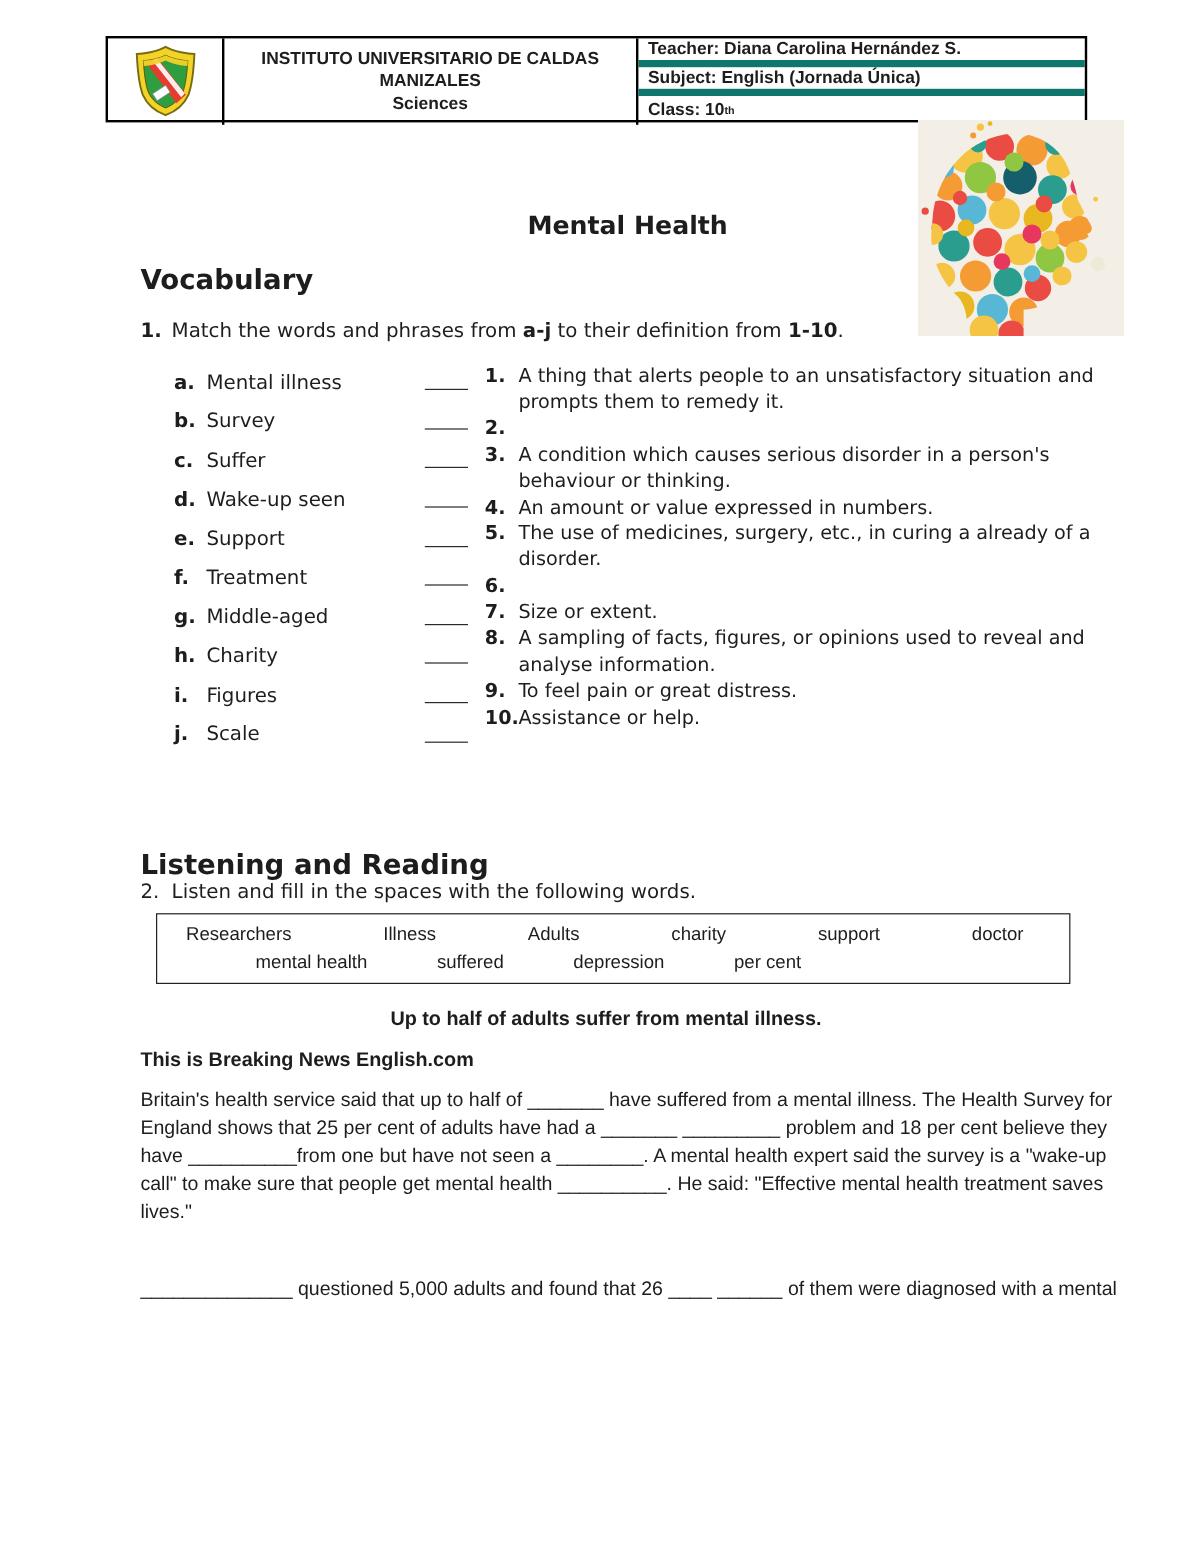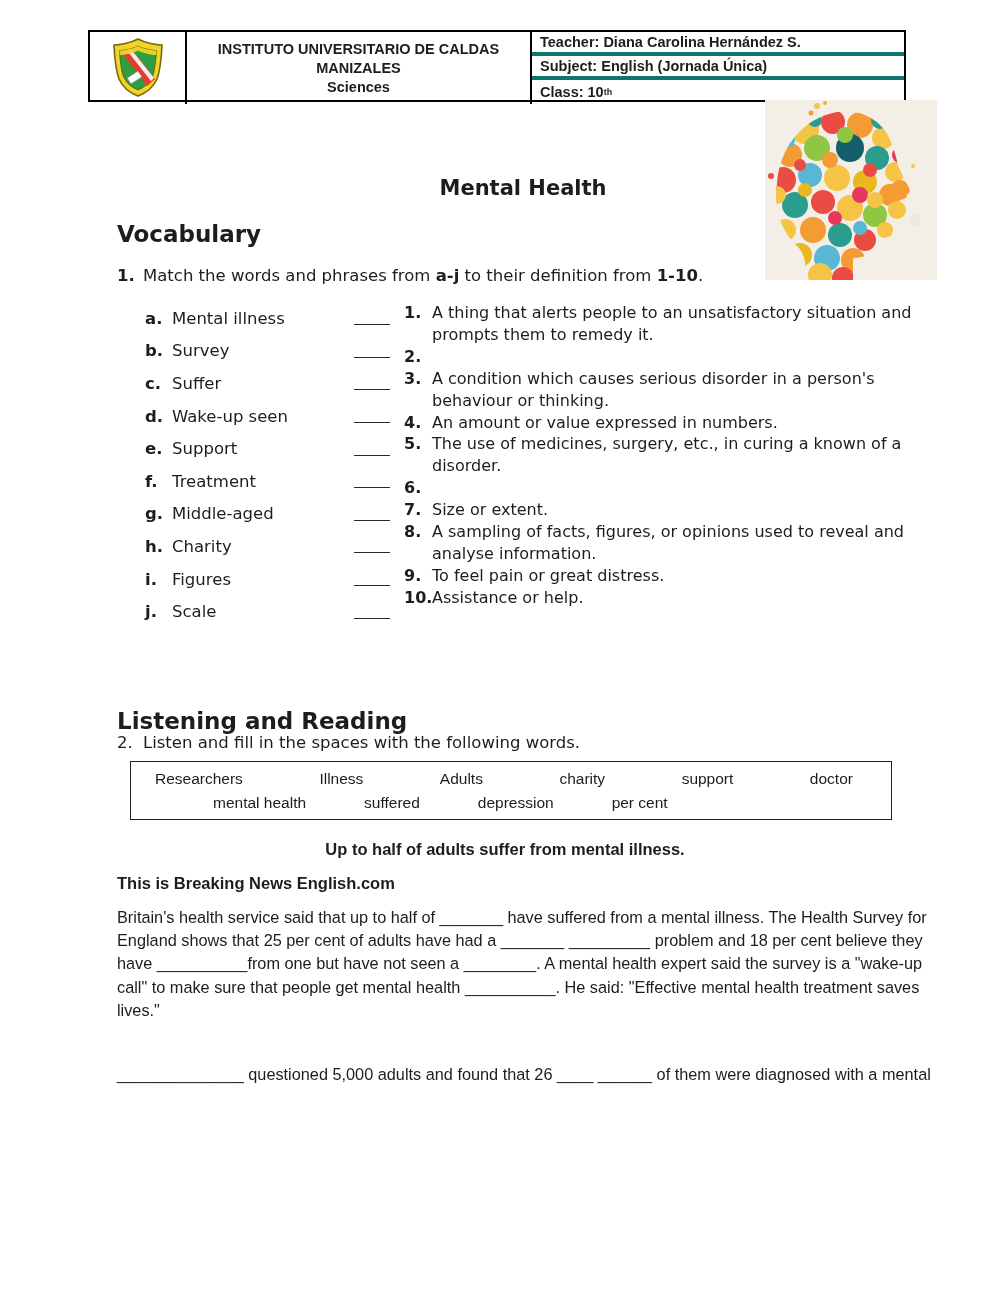--- a/index.html
+++ b/index.html
@@ -9,21 +9,21 @@
 
   
   .hdr-table {
     position:absolute; left:88px; top:30px; width:818px; height:72px;
     display:grid; grid-template-columns:97px 345px 1fr; grid-template-rows:24px 24px 24px;
     border:2px solid #000;
   }
   .hdr-logo-cell { grid-row:1 / span 3; border-right:2px solid #000; display:flex; align-items:center; justify-content:center; }
   .hdr-name-cell { grid-row:1 / span 3; border-right:2px solid #000; display:flex; flex-direction:column; align-items:center; justify-content:center; font-weight:bold; font-size:14.5px; line-height:19px; text-align:center; font-family:"Liberation Sans",sans-serif; }
   .hdr-r { padding:2px 8px; font-weight:bold; font-size:14.5px; display:flex; align-items:center; font-family:"Liberation Sans",sans-serif; }
-  .hdr-r1,.hdr-r2 { border-bottom:4px solid #0f766e; }
+  .hdr-r1,.hdr-r2 { border-bottom:6px solid #0f766e; }
   sup { font-size:9px; vertical-align:super; }
 
   
   .head-art { position:absolute; left:765px; top:100px; width:172px; height:180px; }
 
   
   .doc-title { position:absolute; left:90px; top:176px; width:866px; text-align:center; font-size:21px; font-weight:bold; }
   .sec-head { position:absolute; left:117px; font-size:23px; font-weight:bold; }
   .sec-head.vocab { top:221px; }
   .sec-head.listen { top:708px;text-align:center; }
@@ -226,21 +226,21 @@
       <div class="def-row">
           <span class="def-num">3.</span>
           <span class="def-text">A condition which causes serious disorder in a person's behaviour or thinking.</span>
         </div>
       <div class="def-row">
           <span class="def-num">4.</span>
           <span class="def-text">An amount or value expressed in numbers.</span>
         </div>
       <div class="def-row">
           <span class="def-num">5.</span>
-          <span class="def-text">The use of medicines, surgery, etc., in curing a known of a disorder.</span>
+          <span class="def-text">The use of medicines, surgery, etc., in curing a already of a disorder.</span>
         </div>
       <div class="def-row">
           <span class="def-num">6.</span>
         </div>
       <div class="def-row">
           <span class="def-num">7.</span>
           <span class="def-text">Size or extent.</span>
         </div>
       <div class="def-row">
           <span class="def-num">8.</span>

